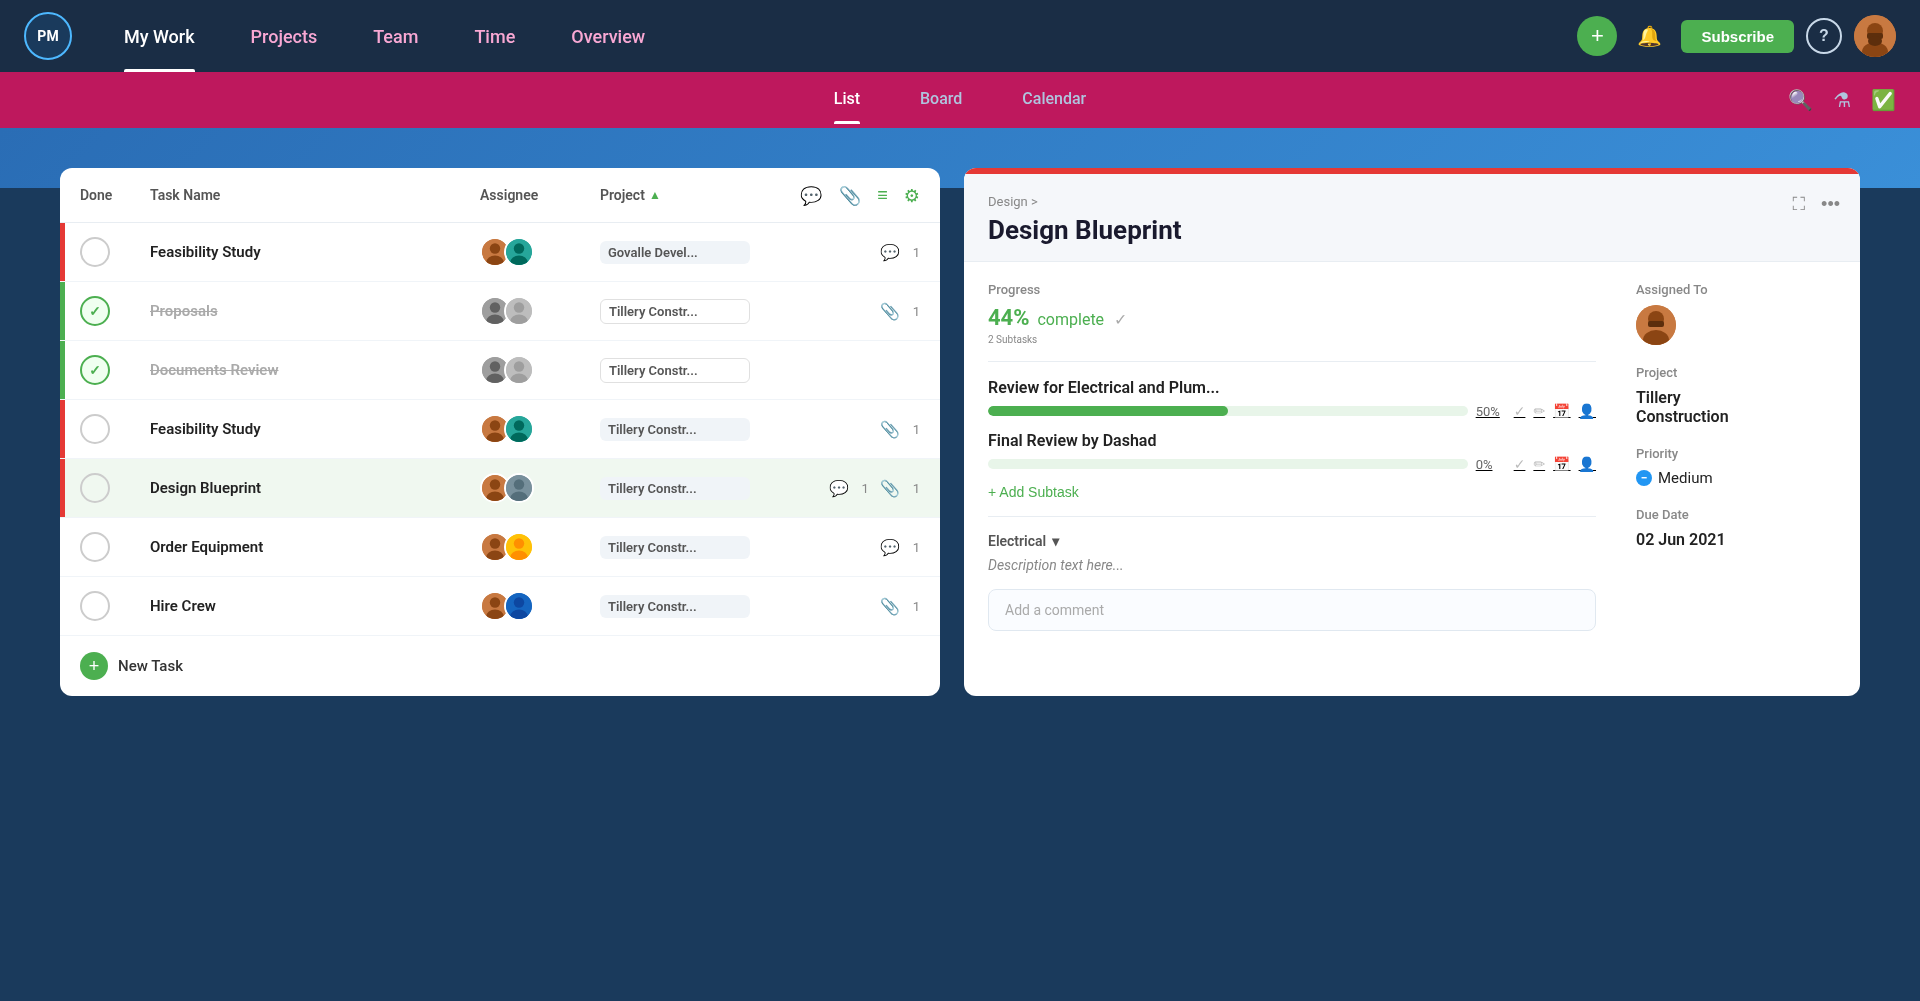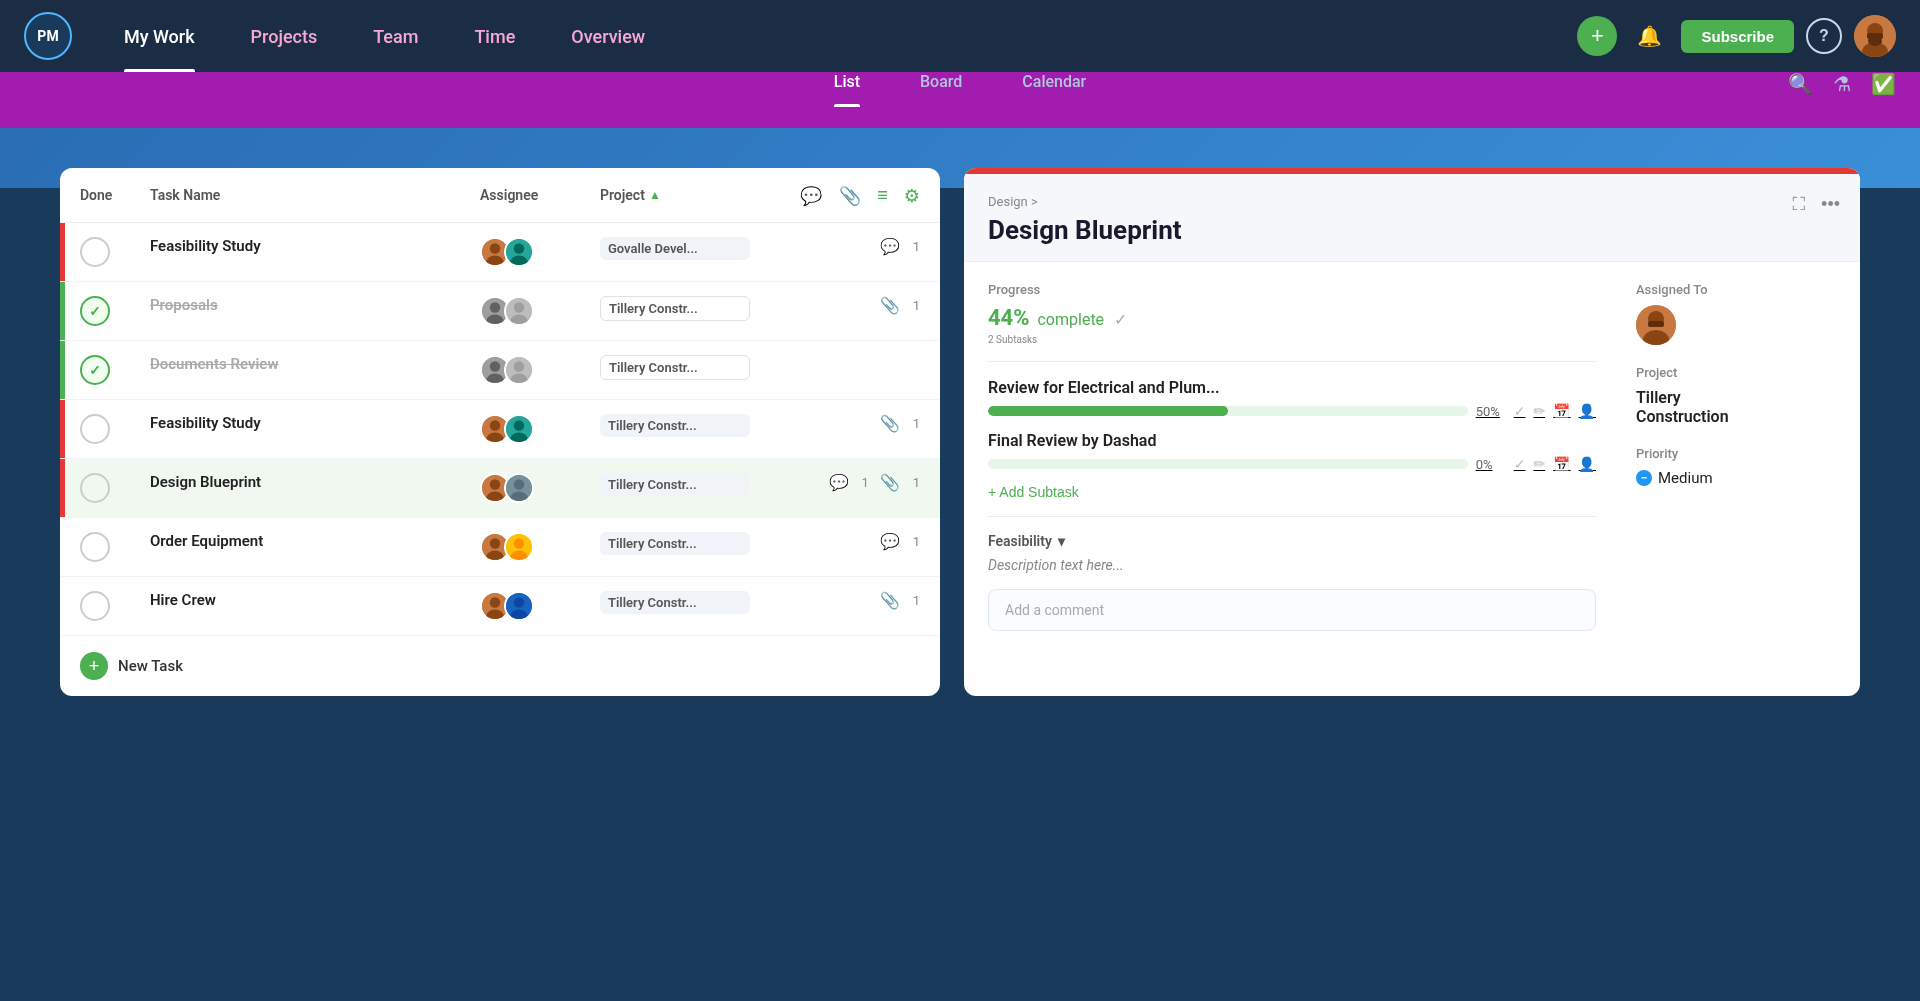--- a/index.html
+++ b/index.html
@@ -89,24 +89,24 @@
       width: 42px; height: 42px;
       border-radius: 50%;
       background: #c87941;
       display: flex; align-items: center; justify-content: center;
       overflow: hidden; cursor: pointer;
     }
     .user-avatar svg { width: 42px; height: 42px; }
 
     
     .sub-nav {
-      background: #a21caf;
+      background: #be185d;
       height: 56px;
       display: flex;
-      align-items: flex-start;
+      align-items: center;
       justify-content: center;
       position: relative;
     }
     .sub-nav-tabs { display: flex; gap: 60px; }
     .sub-tab {
       color: #b0c4de;
       font-size: 16px;
       font-weight: 500;
       cursor: pointer;
       padding-bottom: 4px;
@@ -167,21 +167,21 @@
     .col-done { width: 70px; color: #555; font-size: 14px; font-weight: 600; }
     .col-task { flex: 1; color: #555; font-size: 14px; font-weight: 600; }
     .col-assignee { width: 120px; color: #555; font-size: 14px; font-weight: 600; }
     .col-project { width: 160px; color: #555; font-size: 14px; font-weight: 600; display: flex; align-items: center; gap: 4px; }
     .col-actions { width: 160px; display: flex; gap: 16px; align-items: center; justify-content: flex-end; }
     .sort-arrow { color: #4caf50; font-size: 12px; }
 
     
     .task-row {
       display: flex;
-      align-items: flex-start;
+      align-items: center;
       padding: 14px 20px;
       border-bottom: 1px solid #f0f4f8;
       position: relative;
       cursor: pointer;
     }
     .task-row.selected { background: #f0f8f0; }
     .task-row.strikethrough .task-name { text-decoration: line-through; color: #aaa; }
 
     .row-left-accent {
       position: absolute;
@@ -730,21 +730,21 @@
               </div>
             </div>
           </div>
 
           <button class="add-subtask-btn">+ Add Subtask</button>
 
           <hr class="divider">
 
           <div class="description-section">
             <div class="description-label">
-              <span>Feasibility</span>
+              <span>Electrical</span>
               <span>▾</span>
             </div>
             <div class="description-text">Description text here...</div>
           </div>
 
           <div class="comment-input-area">Add a comment</div>
         </div>
 
         <div class="detail-right">
           <div class="section-label">Assigned To</div>
@@ -765,18 +765,22 @@
           <div style="margin-top:20px;">
             <div class="section-label">Priority</div>
             <div class="priority-value">
               <div class="priority-dot">
                 <span class="priority-minus">−</span>
               </div>
               <span>Medium</span>
             </div>
           </div>
 
+          <div style="margin-top:20px;">
+            <div class="section-label">Due Date</div>
+            <div class="due-date-value">02 Jun 2021</div>
+          </div>
         </div>
       </div>
     </div>
   </div>
 
 </div>
 
 </body></html>

